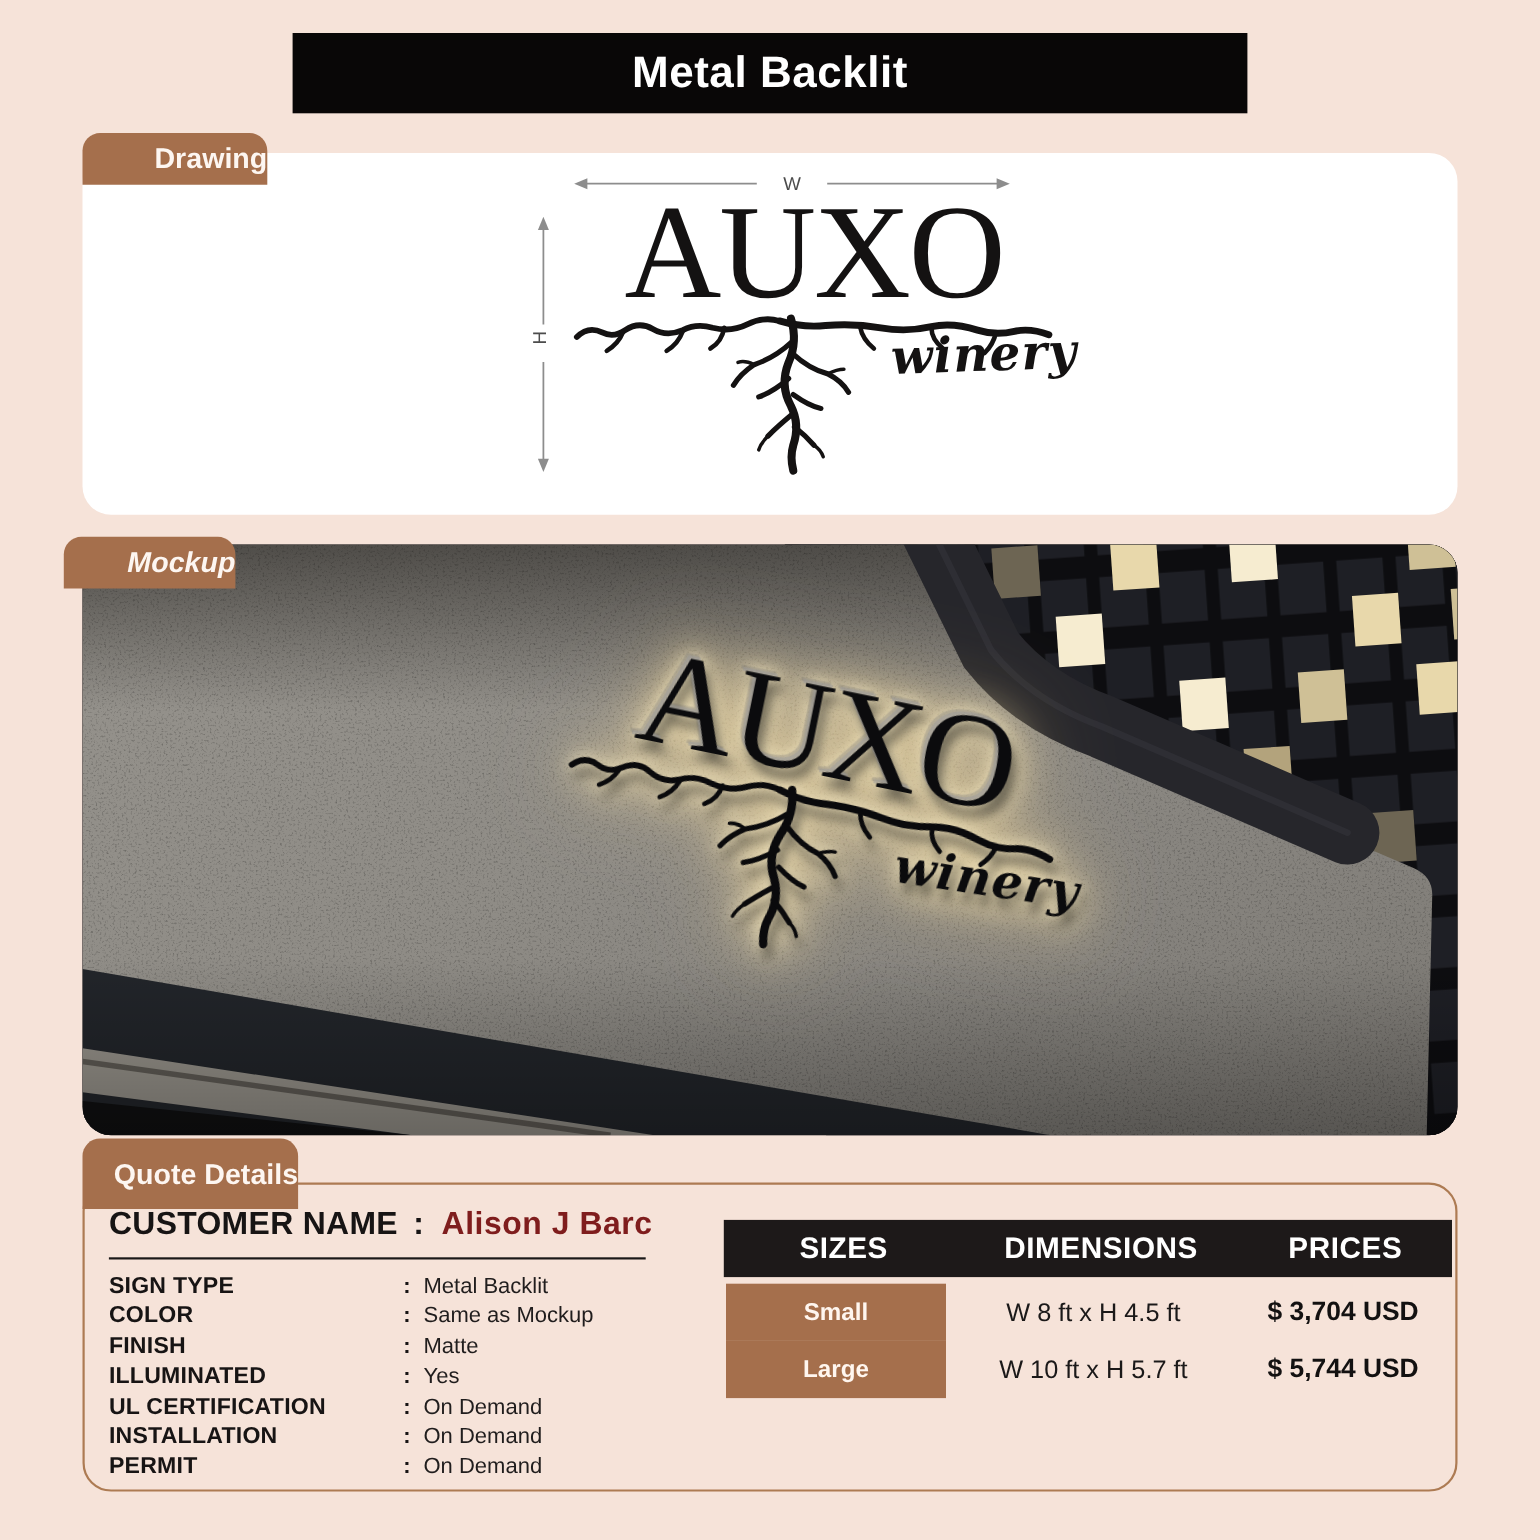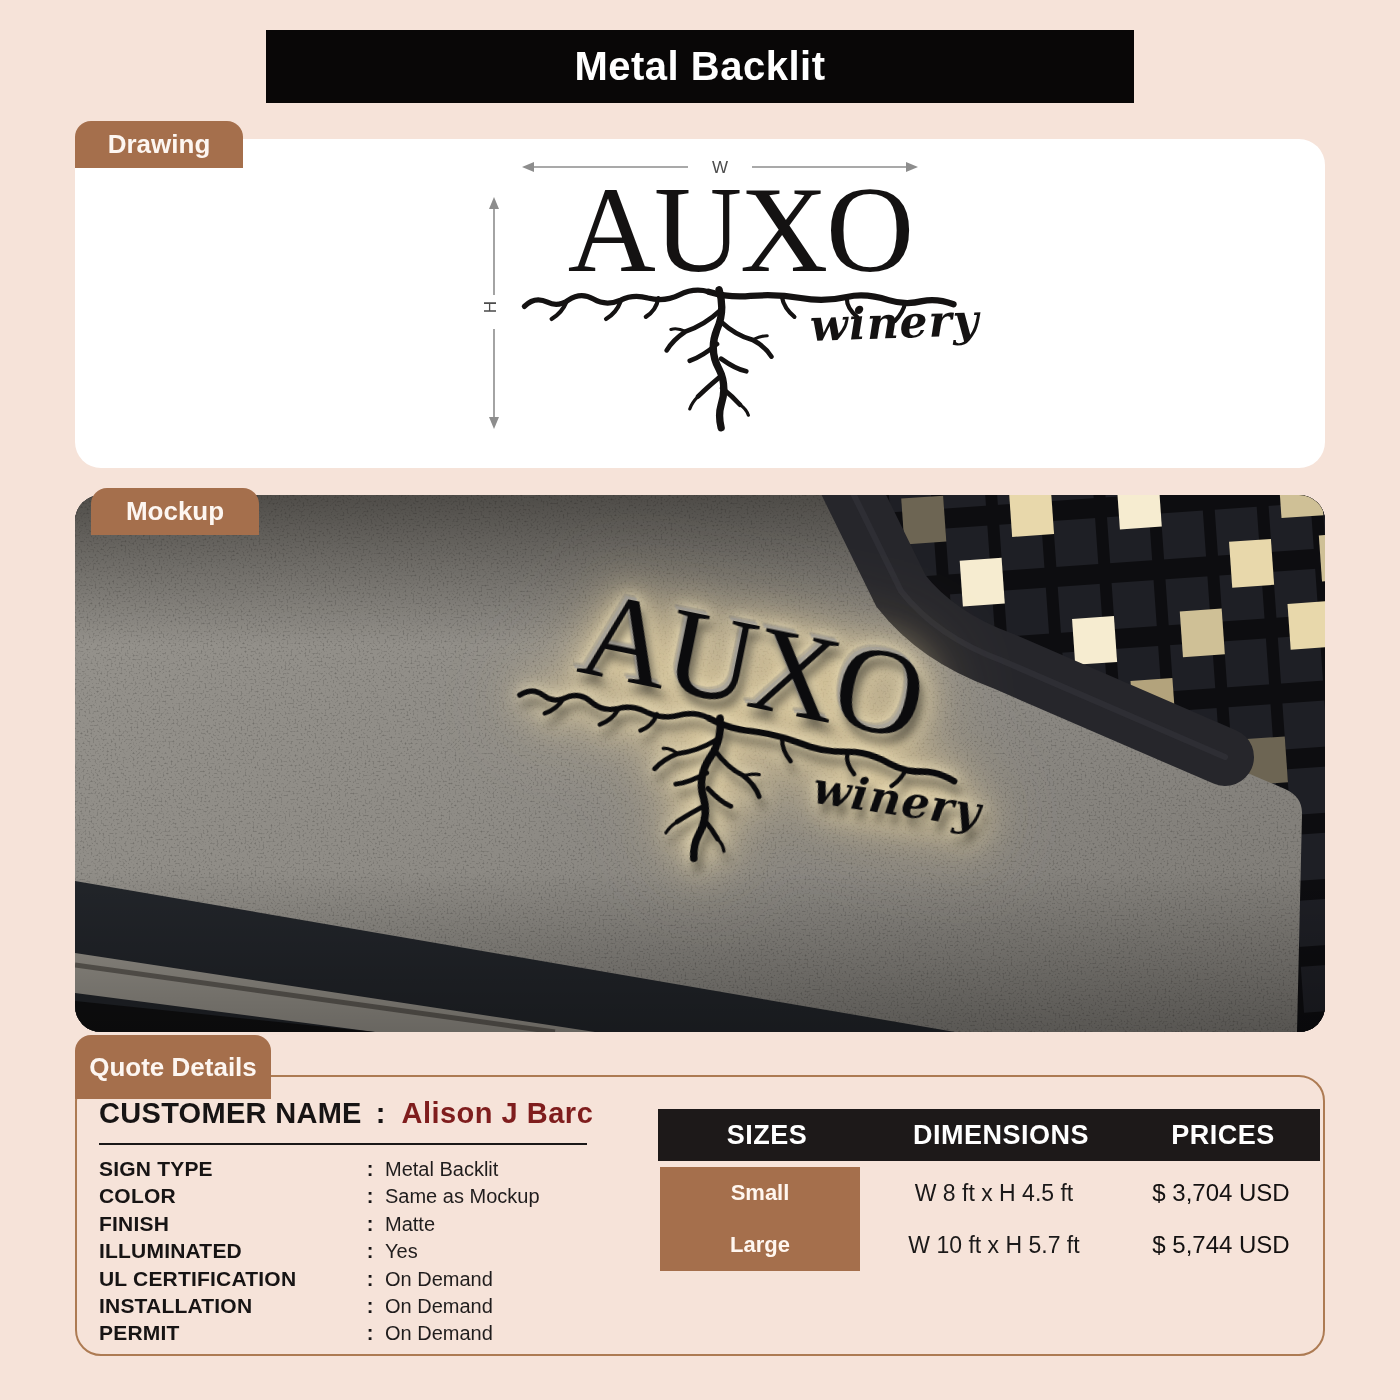--- a/index.html
+++ b/index.html
@@ -16,25 +16,25 @@
   }
   
   .title-bar{
     position:absolute;left:266px;top:30px;width:868px;height:73px;
     background:#090707;color:#fff;display:flex;align-items:center;justify-content:center;
     font-size:40px;font-weight:800;letter-spacing:.5px;
   }
   
   .tab{
     position:absolute;height:47px;background:var(--accent);color:#fdf6f1;
-    display:flex;align-items:center;justify-content:center;
+    display:flex;align-items:center;justify-content:flex-end;
     font-size:26px;font-weight:800;border-radius:16px 16px 0 0;z-index:5;
   }
   .tab-drawing{left:75px;top:121px;width:168px;}
-  .tab-mockup{left:91px;top:488px;width:168px;}
+  .tab-mockup{left:58px;top:488px;width:156px;font-style:italic;}
   .tab-quote{left:75px;top:1035px;width:196px;height:64px;}
   
   .panel{position:absolute;left:75px;width:1250px;border-radius:26px;}
   .drawing-panel{top:139px;height:329px;background:#ffffff;}
   .mockup-panel{top:495px;height:537px;background:#121215;overflow:hidden;}
   .quote-panel{top:1075px;height:281px;border:2px solid #ad7b53;background:var(--background);}
   
   .dim-svg{position:absolute;}
   .dim-line{stroke:#8d8d8d;stroke-width:1.6;}
   .dim-head{fill:#8d8d8d;}
@@ -81,21 +81,21 @@
   .table-head{display:flex;background:var(--panel_black);height:52px;align-items:center;}
   .th{color:#ffffff;font-size:27px;font-weight:800;text-align:center;letter-spacing:.5px;}
   .th-sizes{width:218px;}.th-dims{width:250px;}.th-prices{width:194px;}
   .table-row{display:flex;align-items:center;height:40px;margin-top:12px;}
   .size-btn{
     width:200px;height:52px;margin-left:2px;background:var(--accent);color:#fff6ef;
     display:flex;align-items:center;justify-content:center;font-size:22px;font-weight:800;
     border:none;cursor:pointer;
   }
   .cell-dims{width:256px;text-align:center;font-size:23px;color:#1b1919;margin-left:6px;}
-  .cell-price{width:198px;text-align:center;font-size:24px;font-weight:400;color:#131111;}
+  .cell-price{width:198px;text-align:center;font-size:24px;font-weight:700;color:#131111;}
   .defs-holder{position:absolute;width:0;height:0;overflow:hidden;}
 </style>
 </head>
 <body>
 
 <svg class="defs-holder" aria-hidden="true">
   <defs>
     <symbol id="roots" viewBox="0 0 420 150">
       <g stroke="currentColor" fill="none" stroke-linecap="round" stroke-linejoin="round">
         <path stroke-width="5" d="M4 30 Q14 20 26 26 Q36 31 46 24 Q58 16 70 23 Q82 30 96 24 Q108 18 122 22 Q138 26 152 19 Q166 12 180 16"></path>

